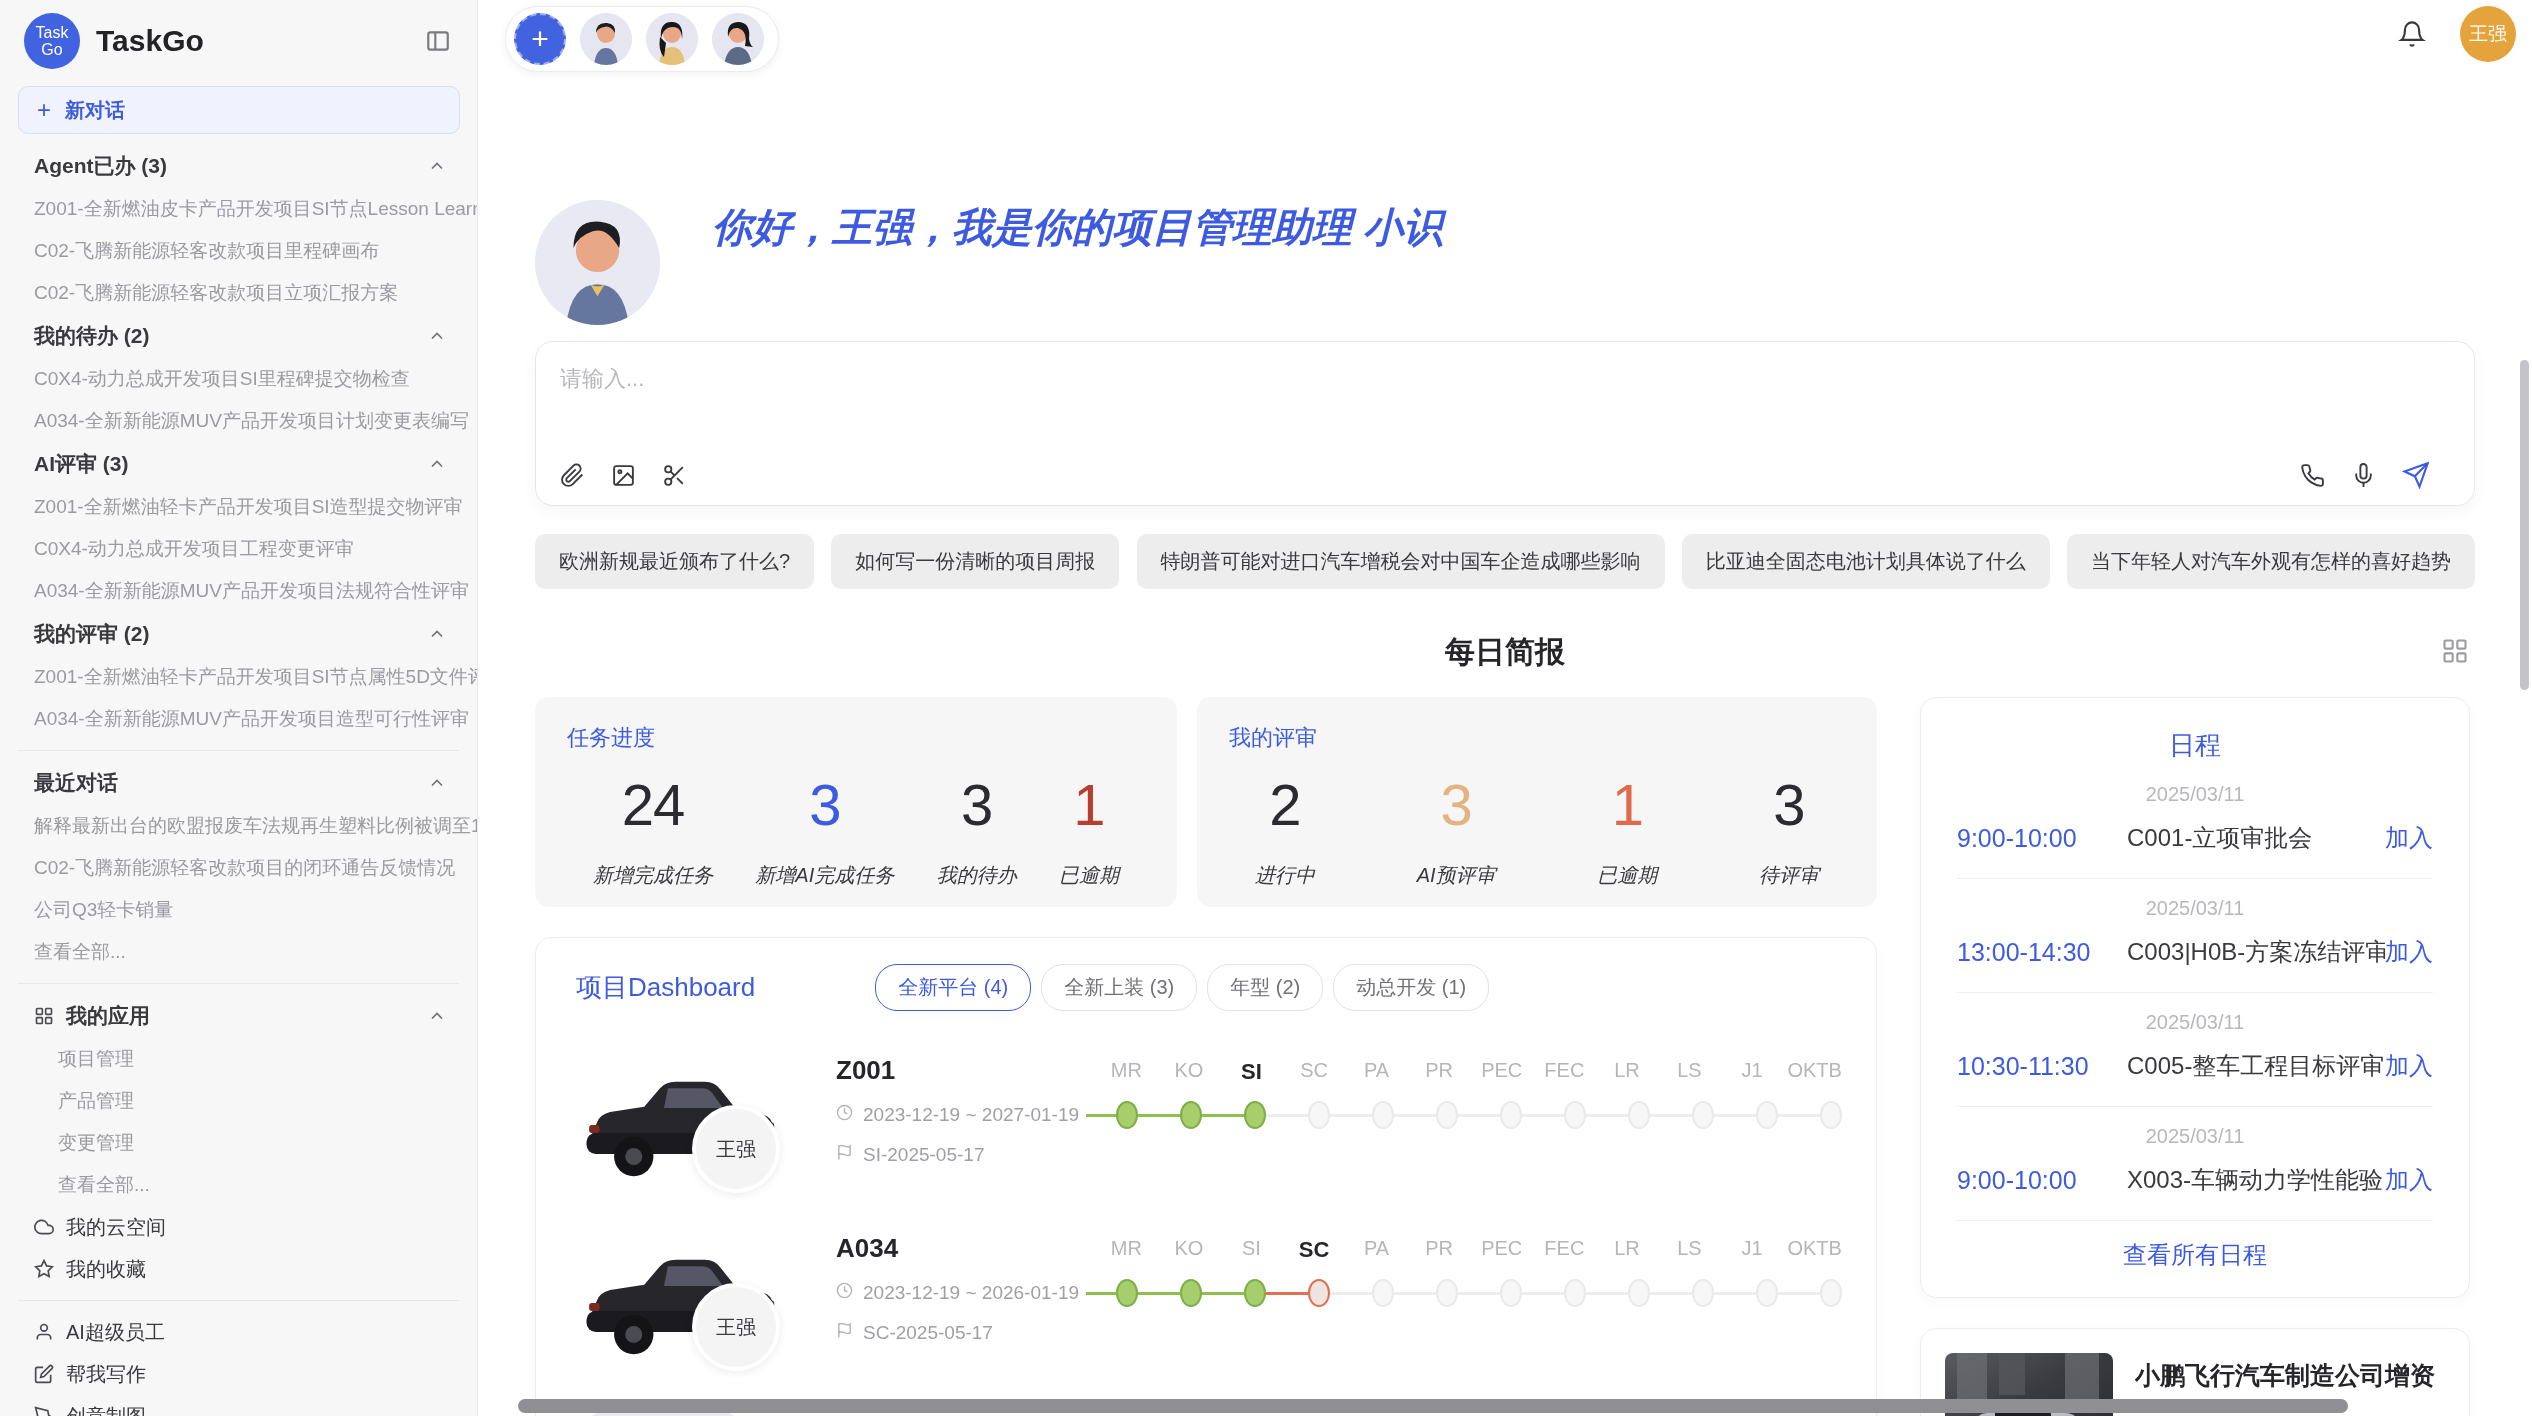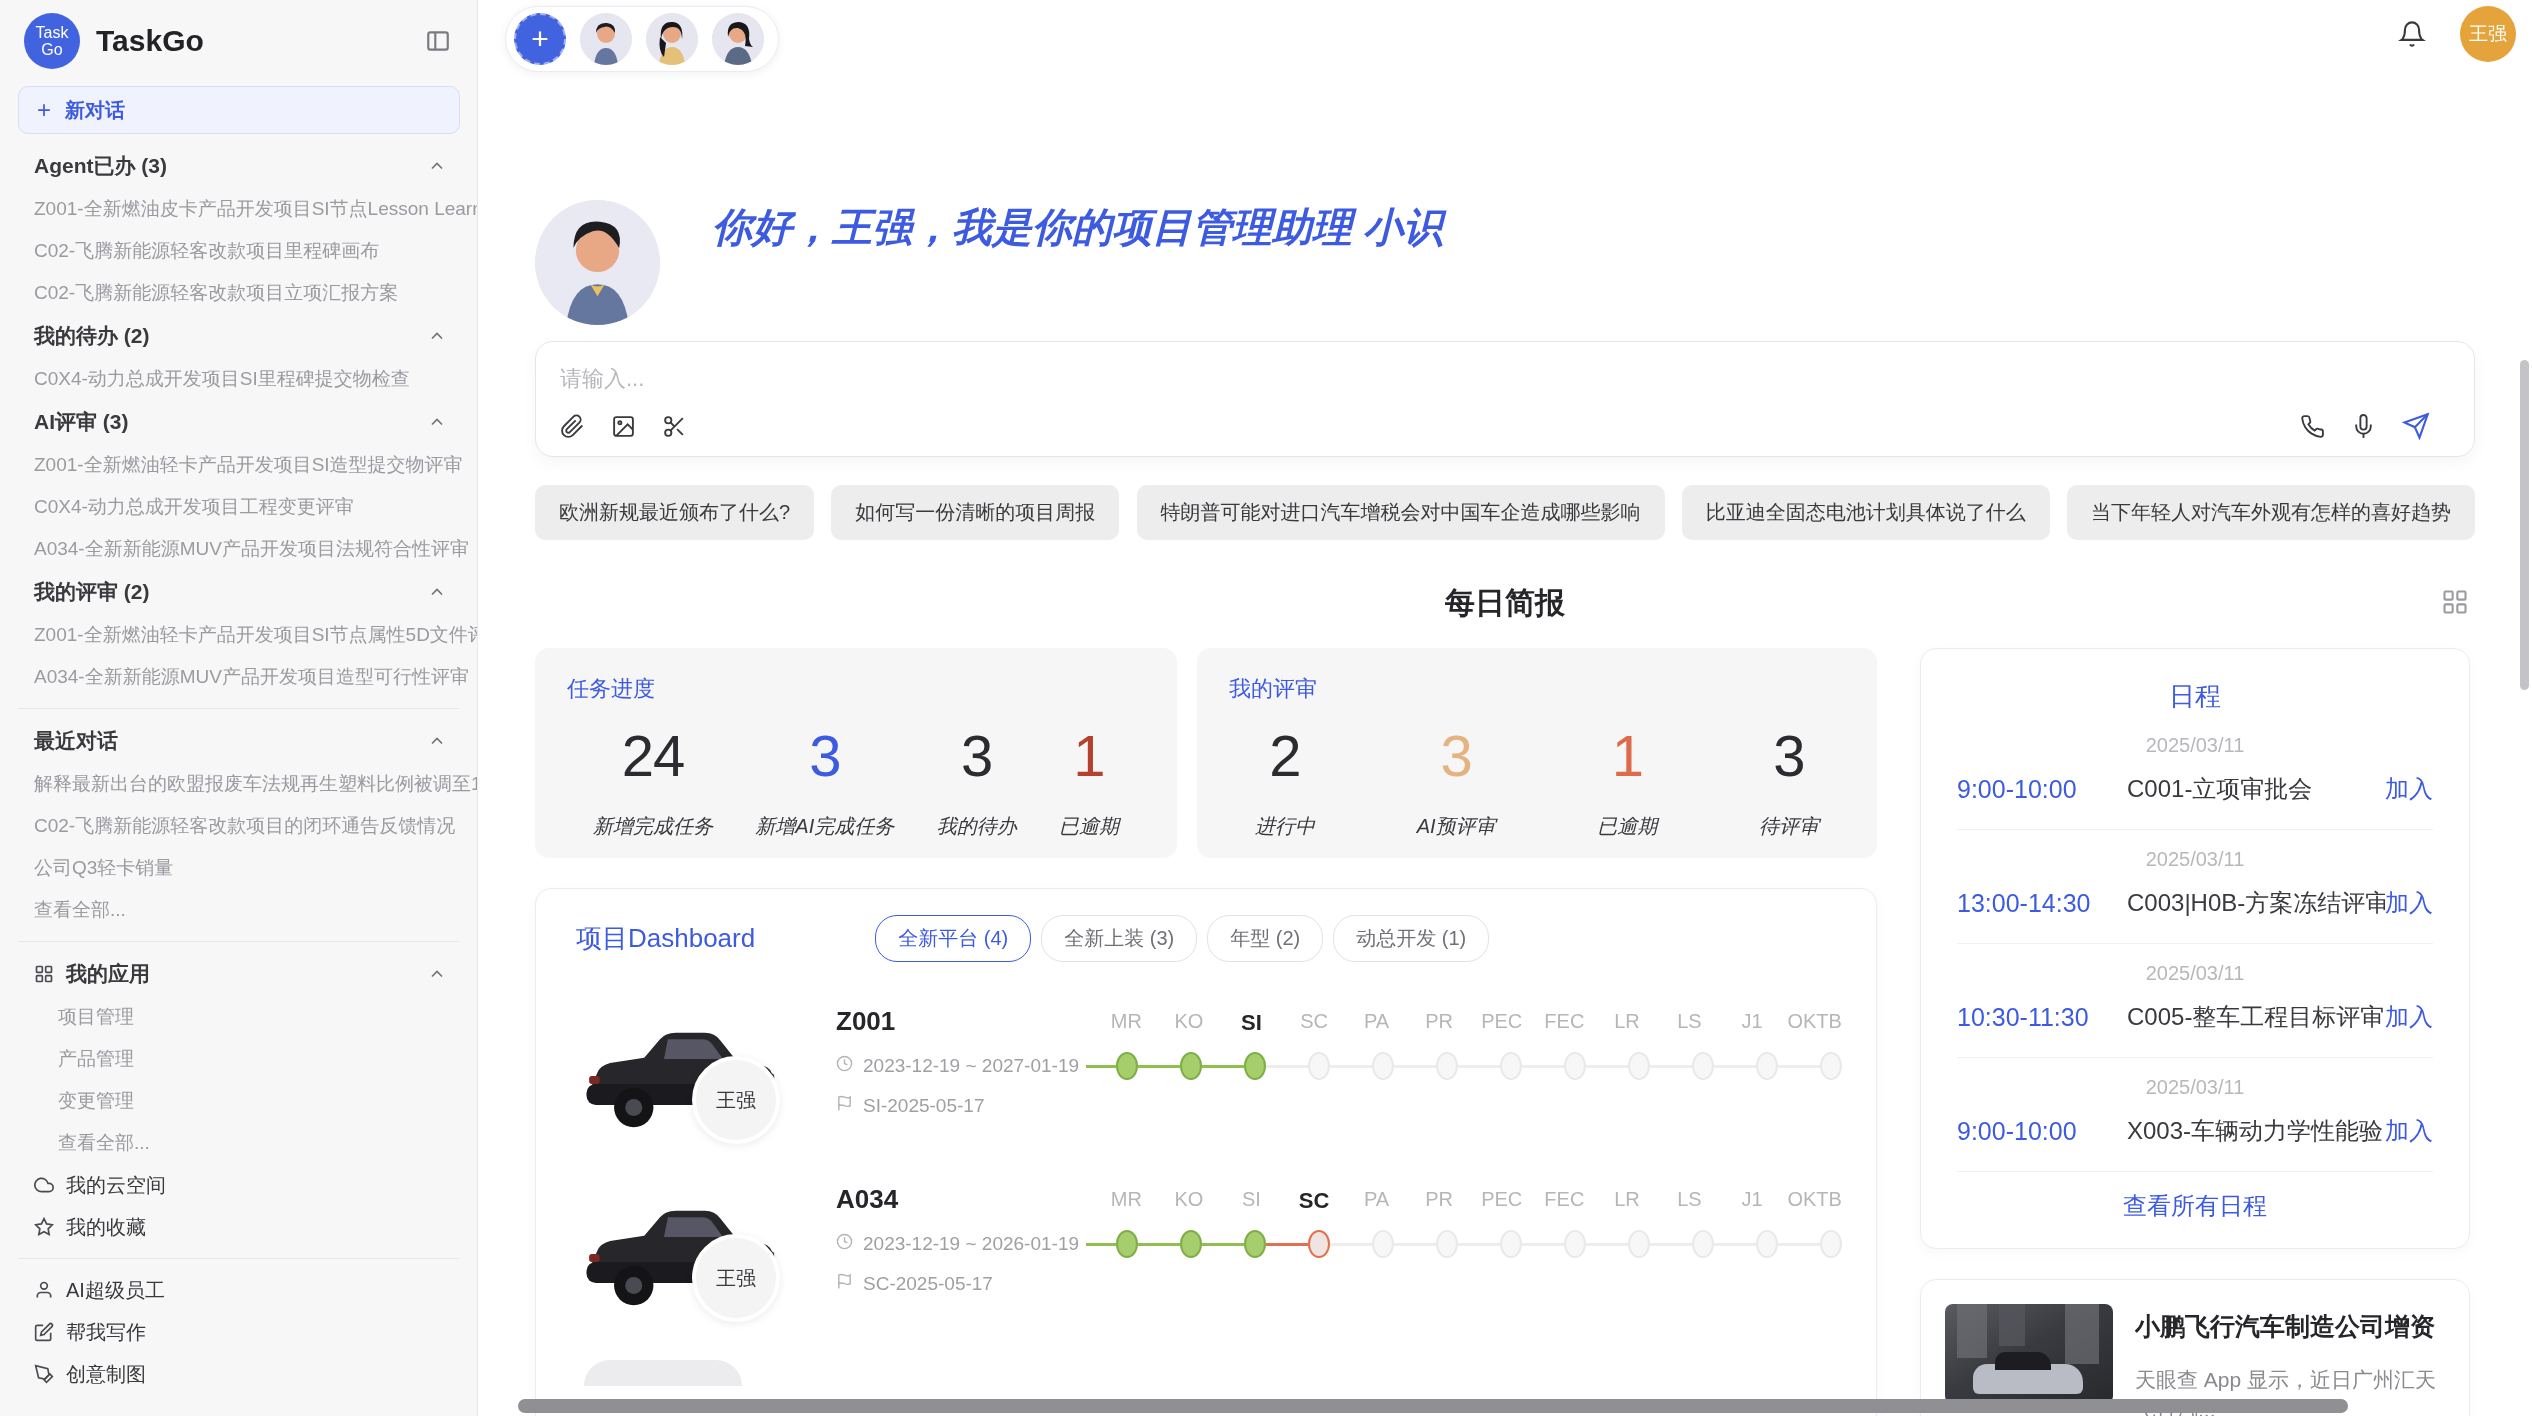--- a/index.html
+++ b/index.html
@@ -47,21 +47,21 @@
   .top-right { position:absolute; right:16px; top:6px; display:flex; align-items:center; gap:34px; }
   .bell { width:28px; height:28px; color:#3a3a3e; cursor:pointer; }
   .user-badge { width:56px; height:56px; border-radius:50%; background:#e5a43b; color:#fff;
     font-size:19px; display:flex; align-items:center; justify-content:center; cursor:pointer; }
 
   .content { padding:0 57px; }
   .greet { display:flex; margin-top:128px; }
   .greet-avatar { width:125px; height:125px; border-radius:50%; background:#e9e9f4; overflow:hidden; flex:none; }
   .greet-text { margin-left:52px; font-size:40px; font-weight:700; font-style:italic; color:#3d5be0; }
 
-  .composer { margin-top:16px; height:116px; background:#fff; border:1px solid #e6e6e8;
+  .composer { margin-top:16px; height:165px; background:#fff; border:1px solid #e6e6e8;
     border-radius:18px; box-shadow:0 6px 16px rgba(0,0,0,.04); padding:24px 44px 16px 24px;
     display:flex; flex-direction:column; justify-content:space-between; }
   .composer input { border:none; outline:none; font-size:22px; color:#3a3a3e; width:100%;
     font-family:inherit; background:transparent; }
   .composer input::placeholder { color:#b8b8bc; }
   .composer-tools { display:flex; justify-content:space-between; align-items:center; }
   .tool-group { display:flex; align-items:center; gap:26px; }
   .cicon { width:25px; height:25px; color:#3a3a3e; cursor:pointer; }
   .cicon.send { color:#3d5be0; width:28px; height:28px; }
 
@@ -200,20 +200,21 @@
 
     <div class="sb-group-head">
       <span class="sb-group-title">我的待办 (2)</span>
       <span class="chev">
           <svg viewBox="0 0 24 24" fill="none" stroke="currentColor" stroke-width="2">
             <polyline points="18 15 12 9 6 15"></polyline>
           </svg>
         </span>
     </div>
     <div class="sb-item">C0X4-动力总成开发项目SI里程碑提交物检查</div>
+    <div class="sb-item">A034-全新新能源MUV产品开发项目计划变更表编写</div>
 
     <div class="sb-group-head">
       <span class="sb-group-title">AI评审 (3)</span>
       <span class="chev">
           <svg viewBox="0 0 24 24" fill="none" stroke="currentColor" stroke-width="2">
             <polyline points="18 15 12 9 6 15"></polyline>
           </svg>
         </span>
     </div>
     <div class="sb-item">Z001-全新燃油轻卡产品开发项目SI造型提交物评审</div>

